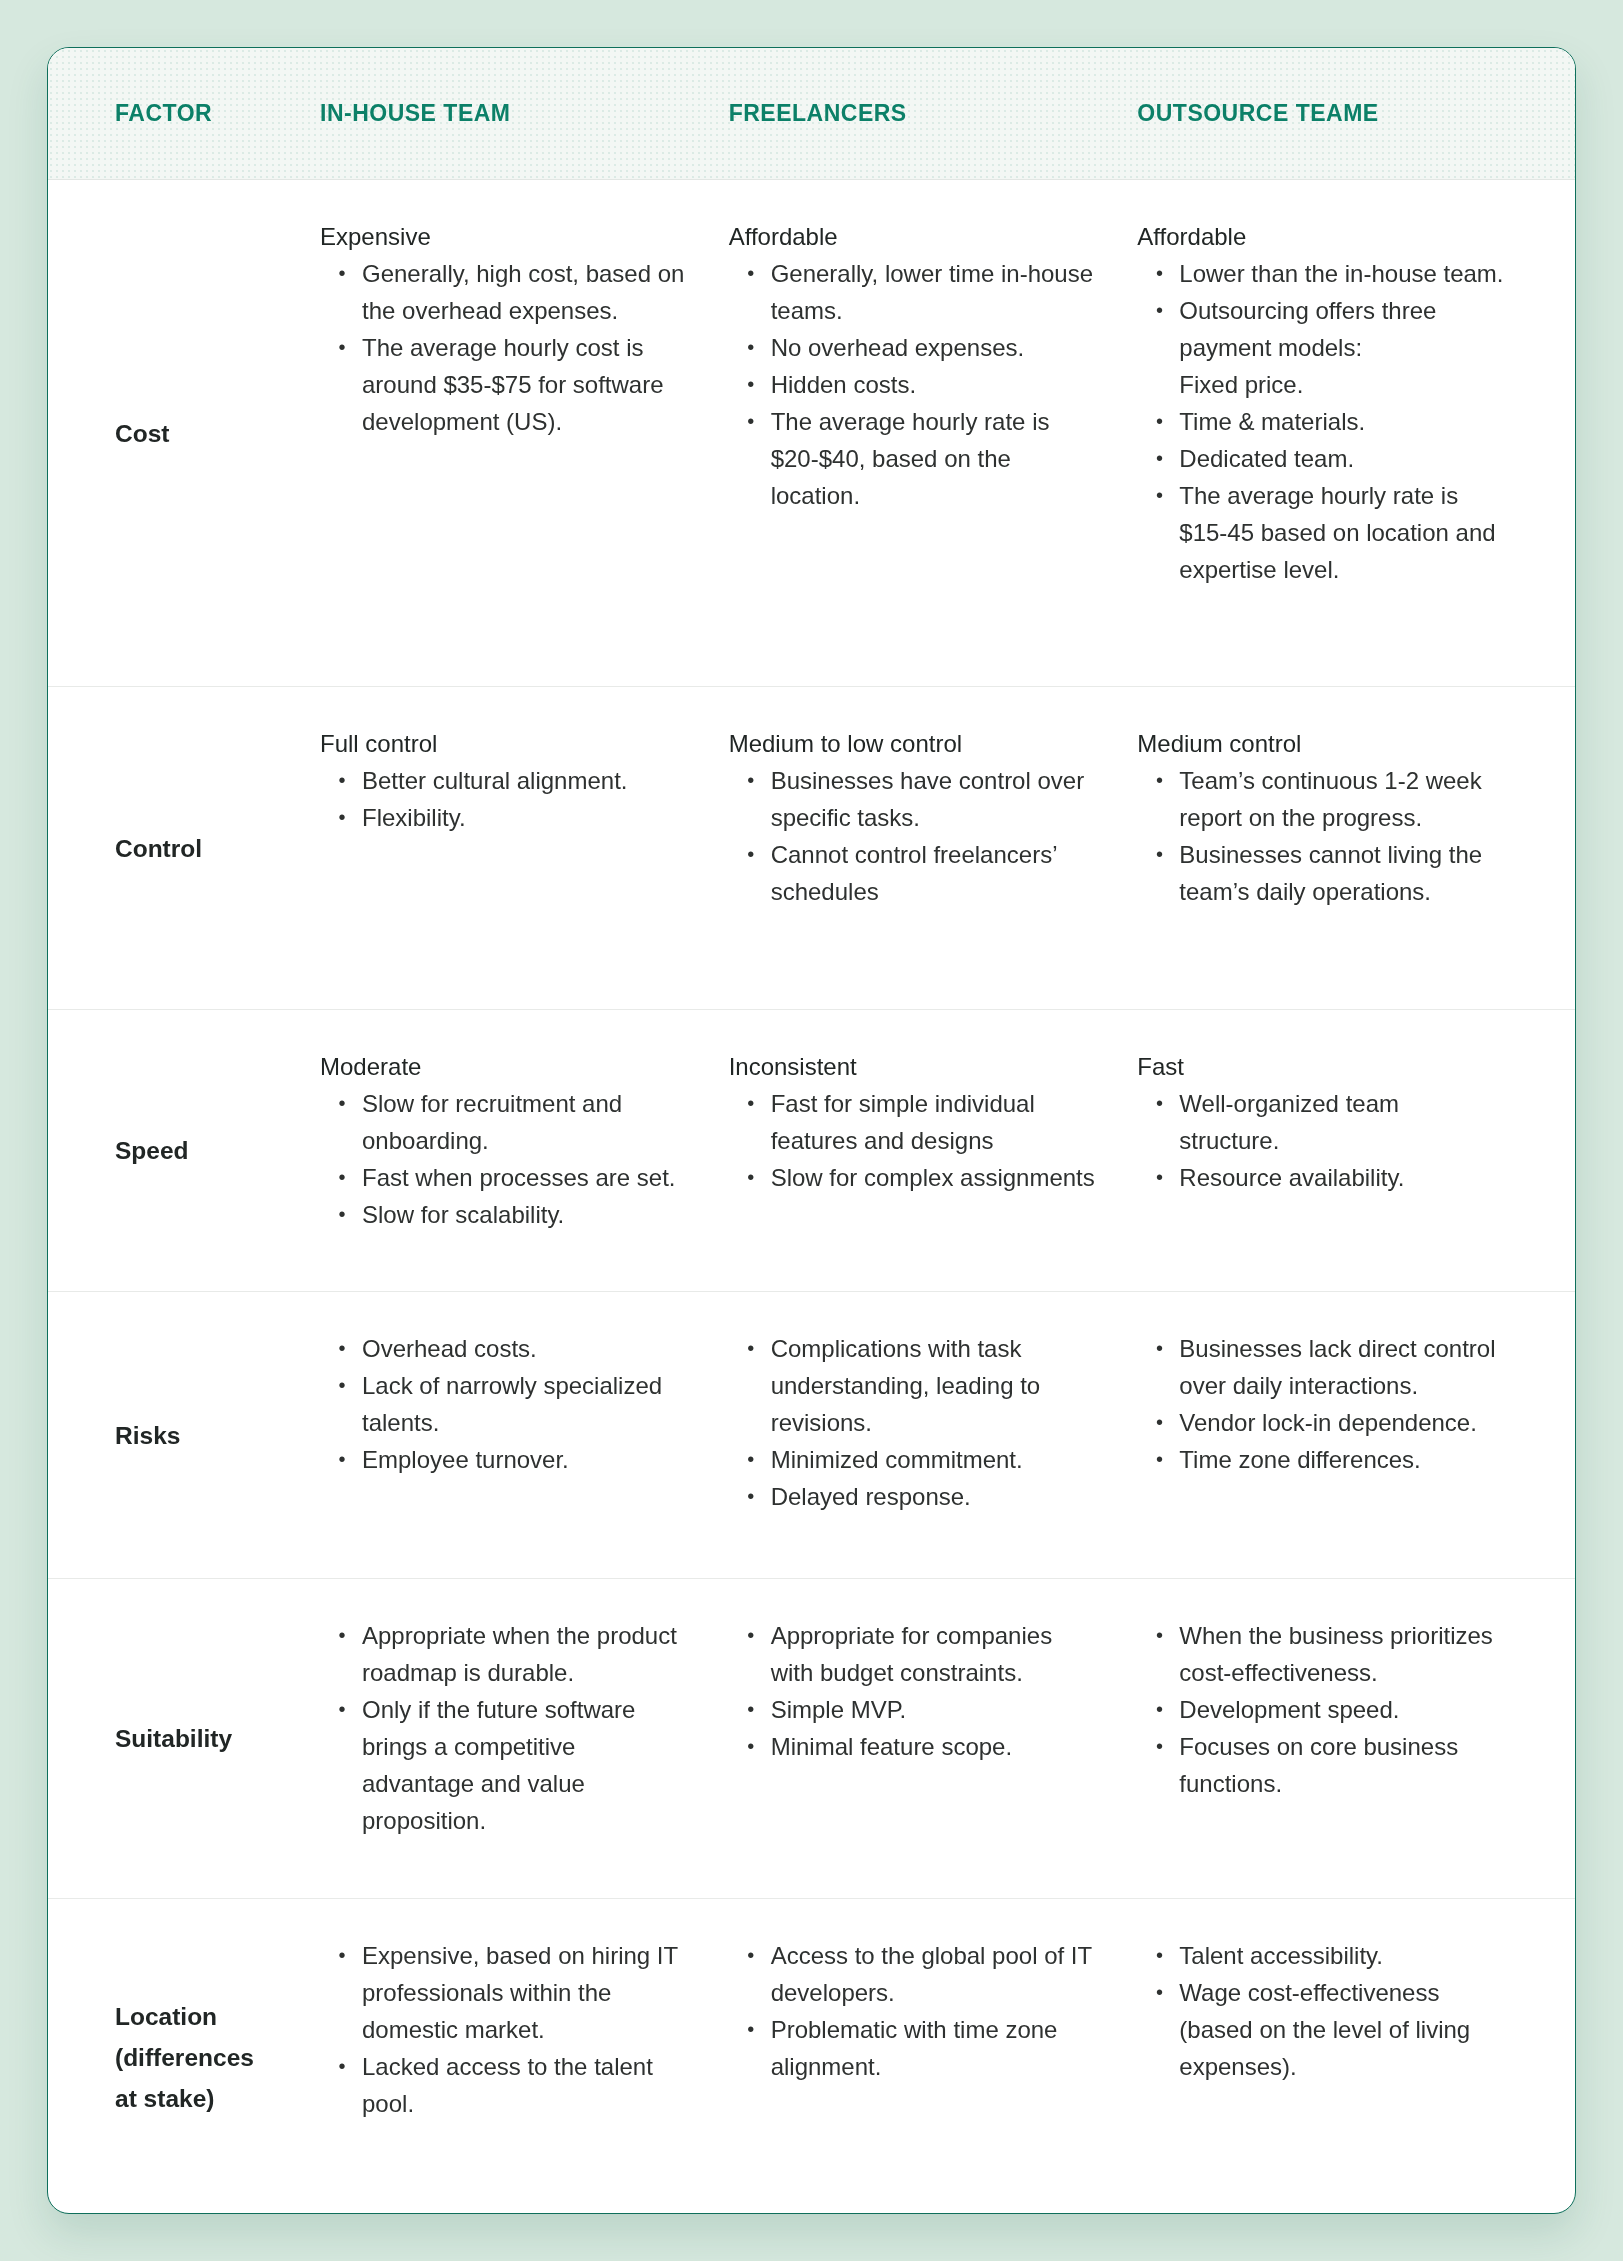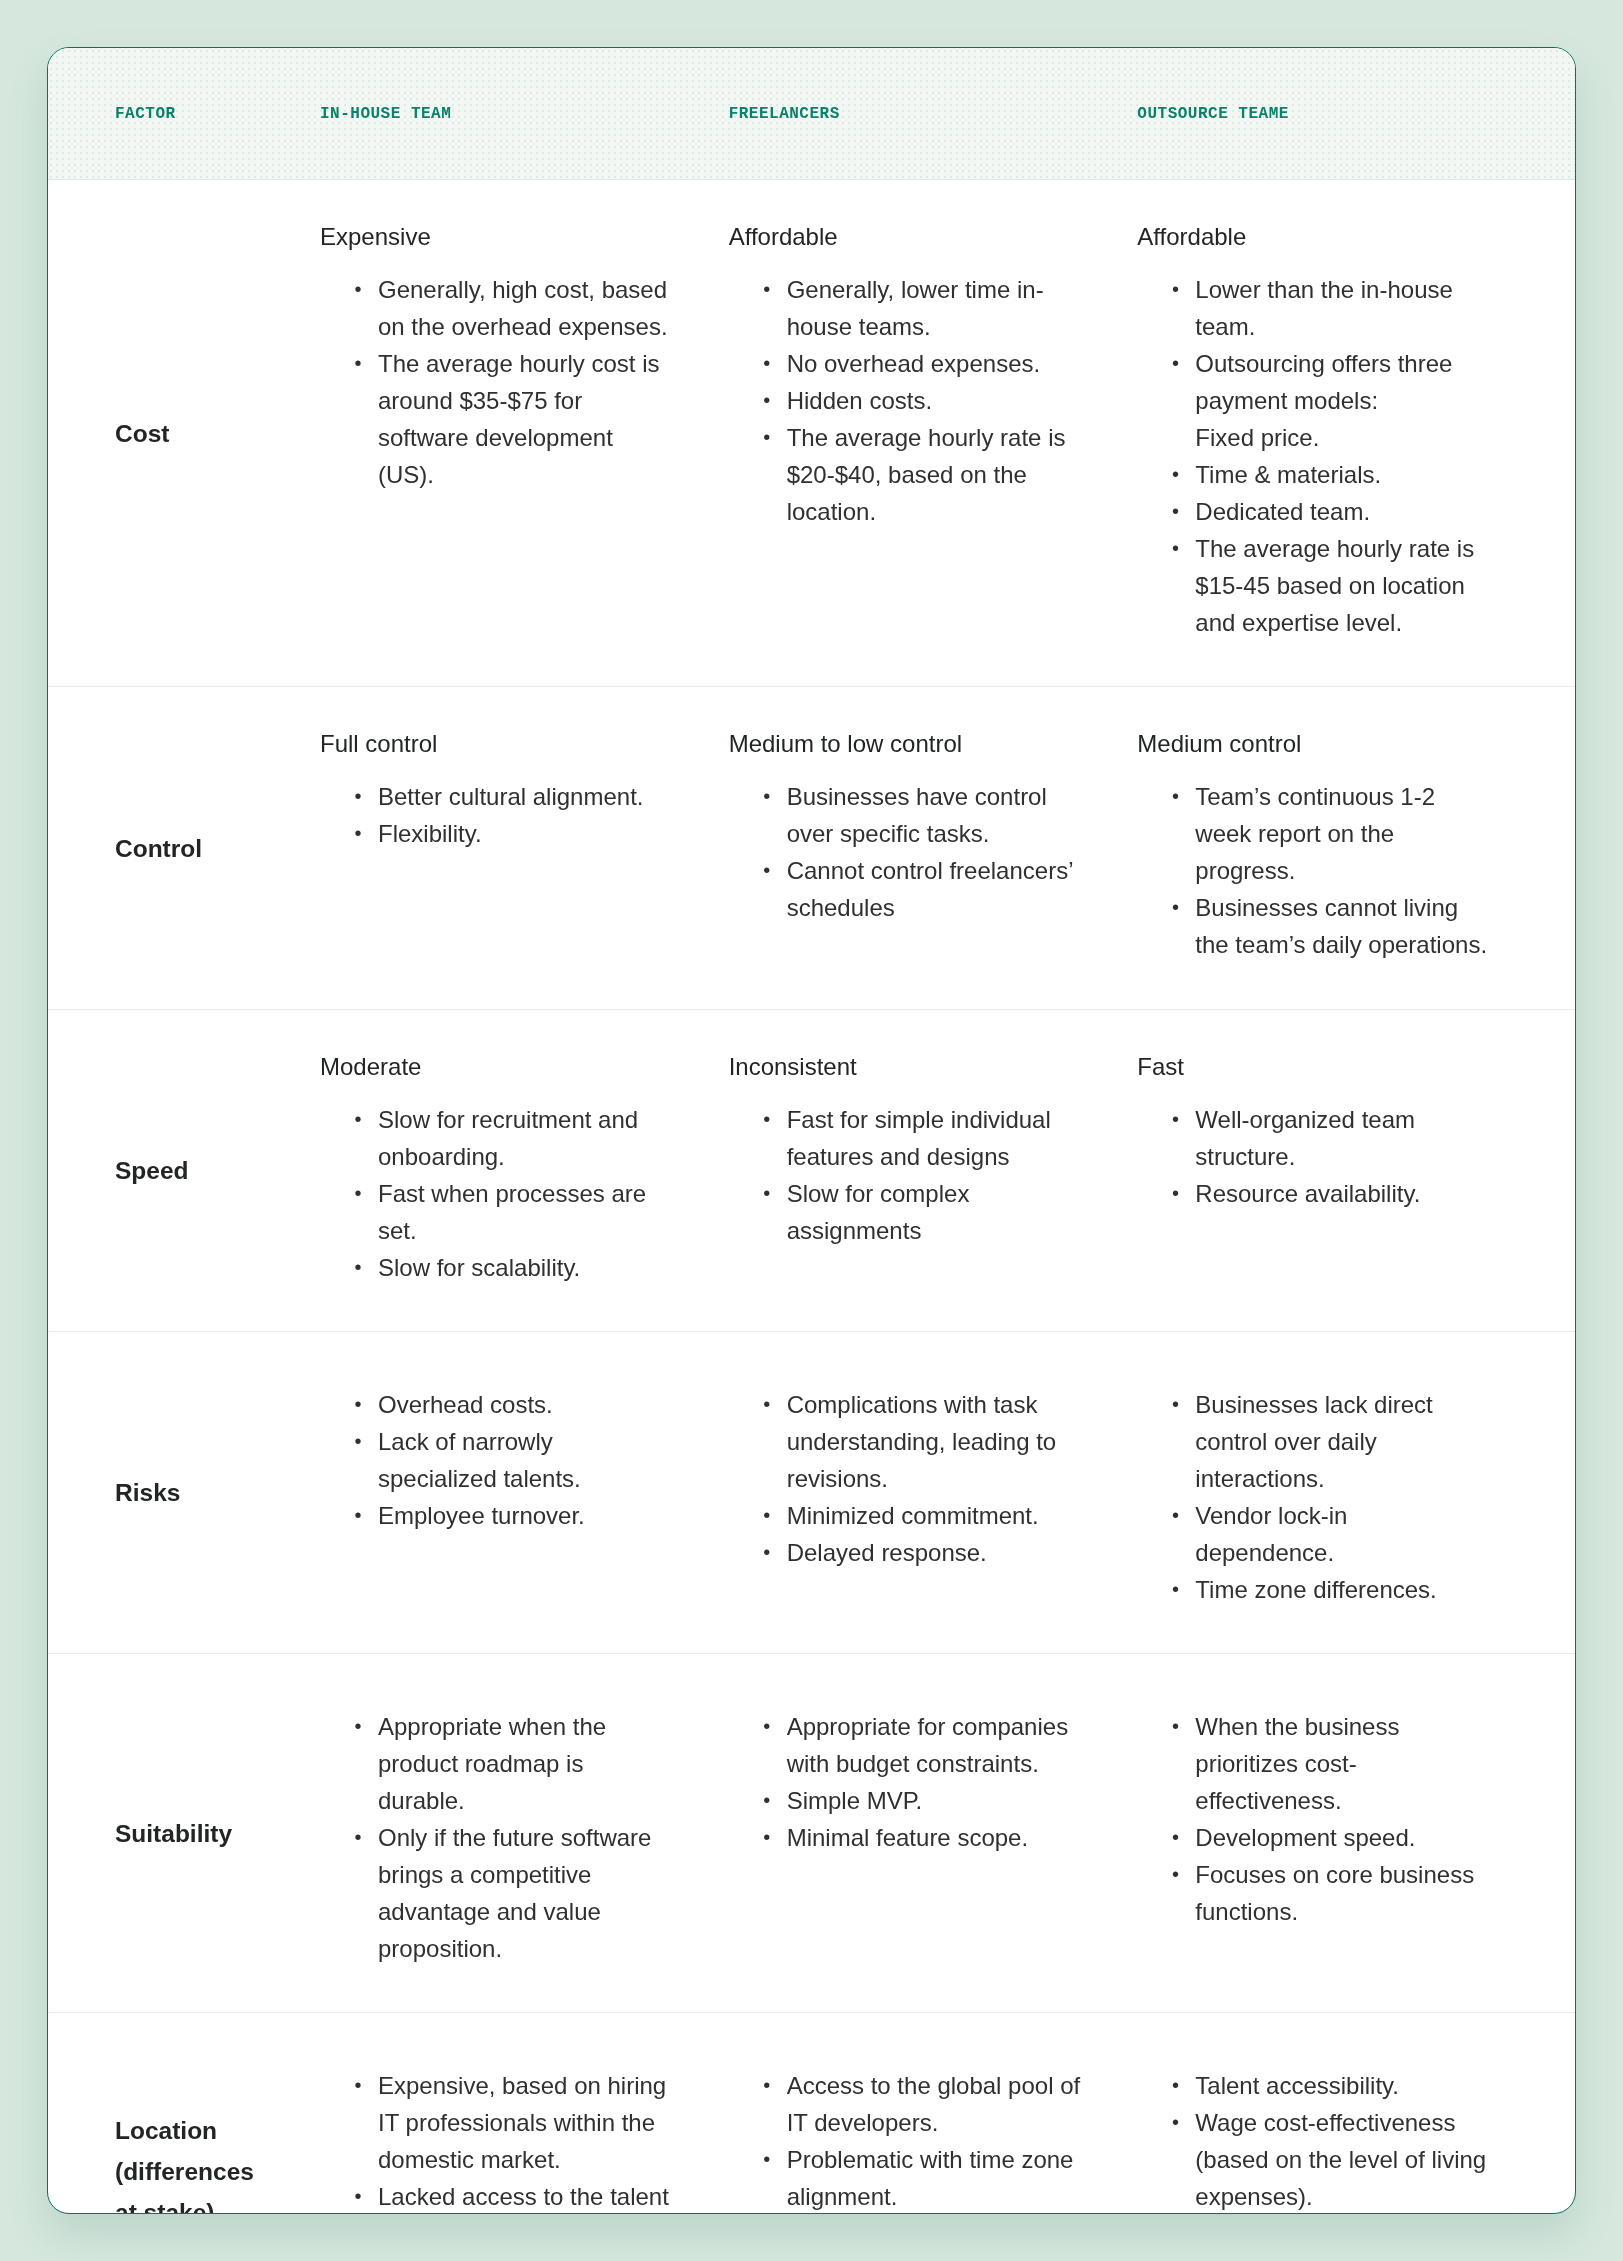--- a/index.html
+++ b/index.html
@@ -22,45 +22,44 @@
     box-sizing:border-box;
   }
   .header{
     height:132px;align-items:center;
     background-color:#f3f7f4;
     background-image:radial-gradient(rgba(13,122,99,0.10) 0.9px, transparent 0.9px);
     background-size:6px 6px;
     border-bottom:0.8px solid #e2e6e3;
   }
   .hcell{
-    font-size:16px;font-weight:700;letter-spacing:0.5px;
+    font-size:23px;font-weight:700;letter-spacing:0.5px;
     color:#0c8068;text-transform:uppercase;
     padding-right:25px;
-    font-family:Liberation Mono, monospace;
   }
   .row{
     border-top:0.8px solid #e8eae8;
     align-items:start;
   }
   .row:first-child{border-top:none;}
   .factor{
     align-self:center;
     font-size:24.5px;font-weight:700;color:#212625;
     line-height:41px;white-space:pre-line;
     padding-right:17px;
   }
   .cell{
     padding:38px 41px 29px 0;
     font-size:24px;color:#2e3130;line-height:37px;
   }
   .lead{
     font-weight:400;color:#212625;
   }
   .bullets{
-    list-style:none;margin:16px;padding:0;
+    list-style:none;margin:0;padding:0;
   }
   .bullets li{
     position:relative;padding-left:42px;
     white-space:pre-line;
   }
   .bullets li::before{
     content:'\2022';
     position:absolute;left:18.6px;top:0;
     line-height:37px;font-size:20px;color:#2e3130;
   }

